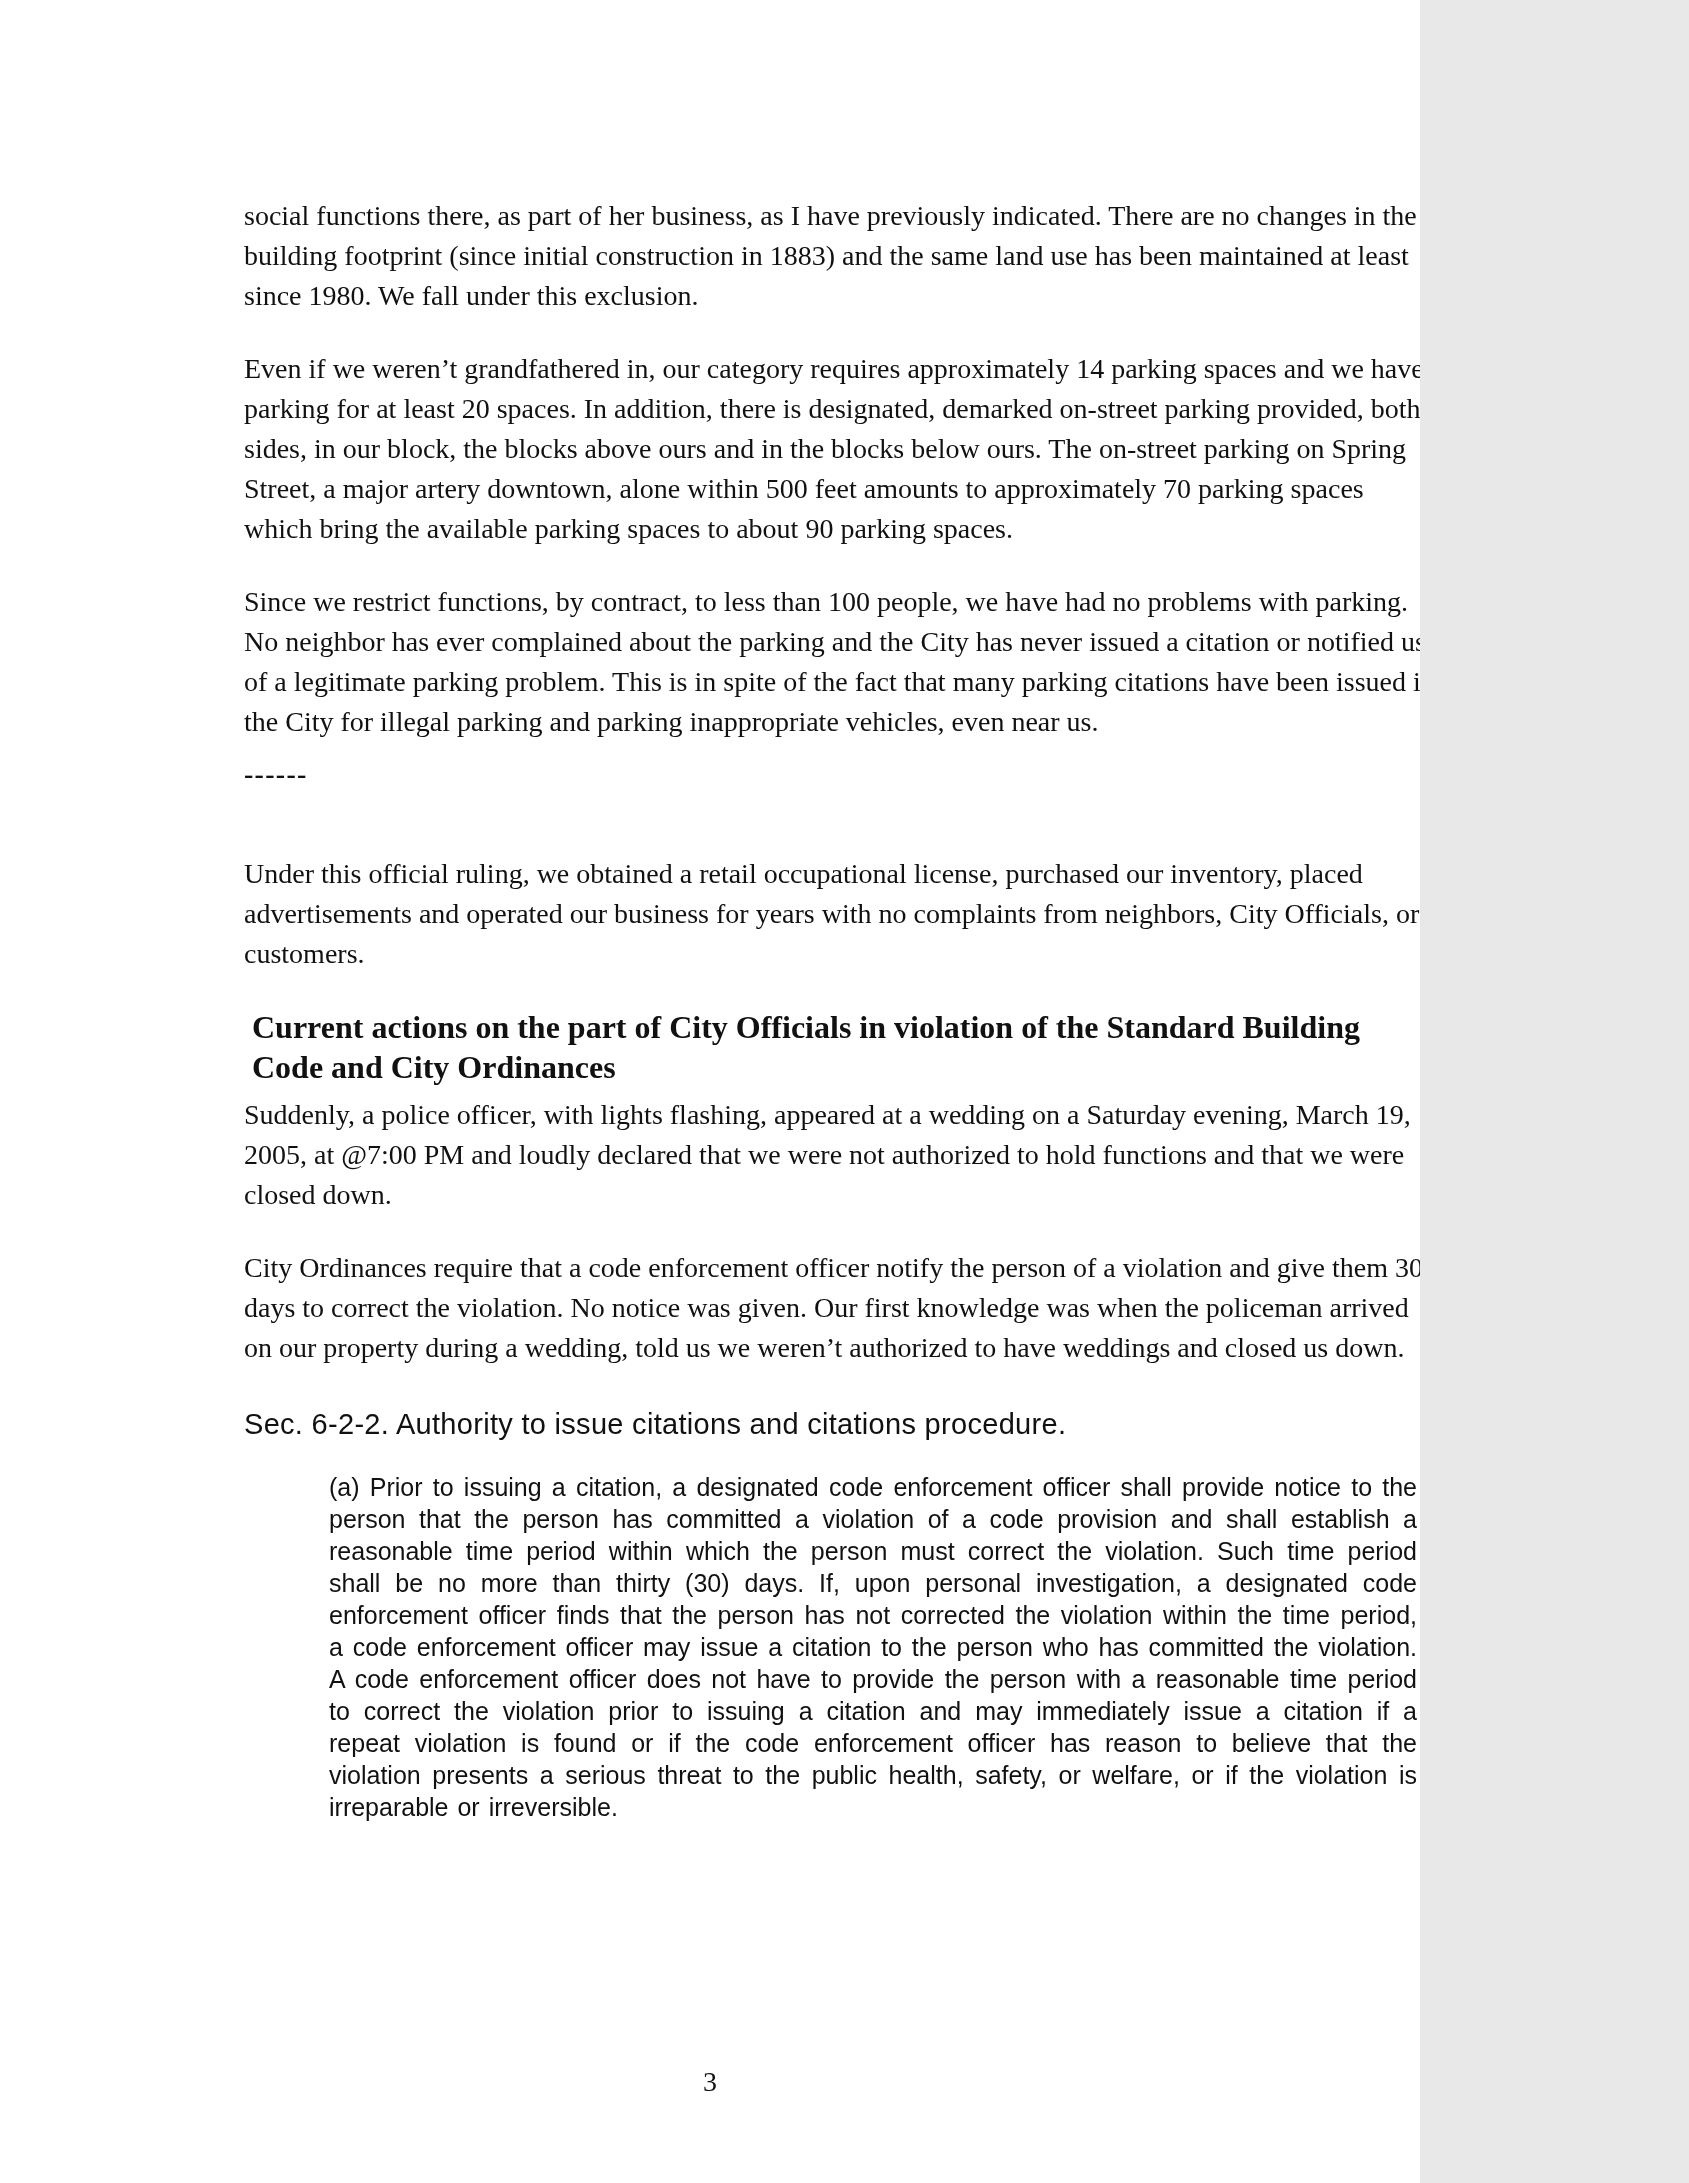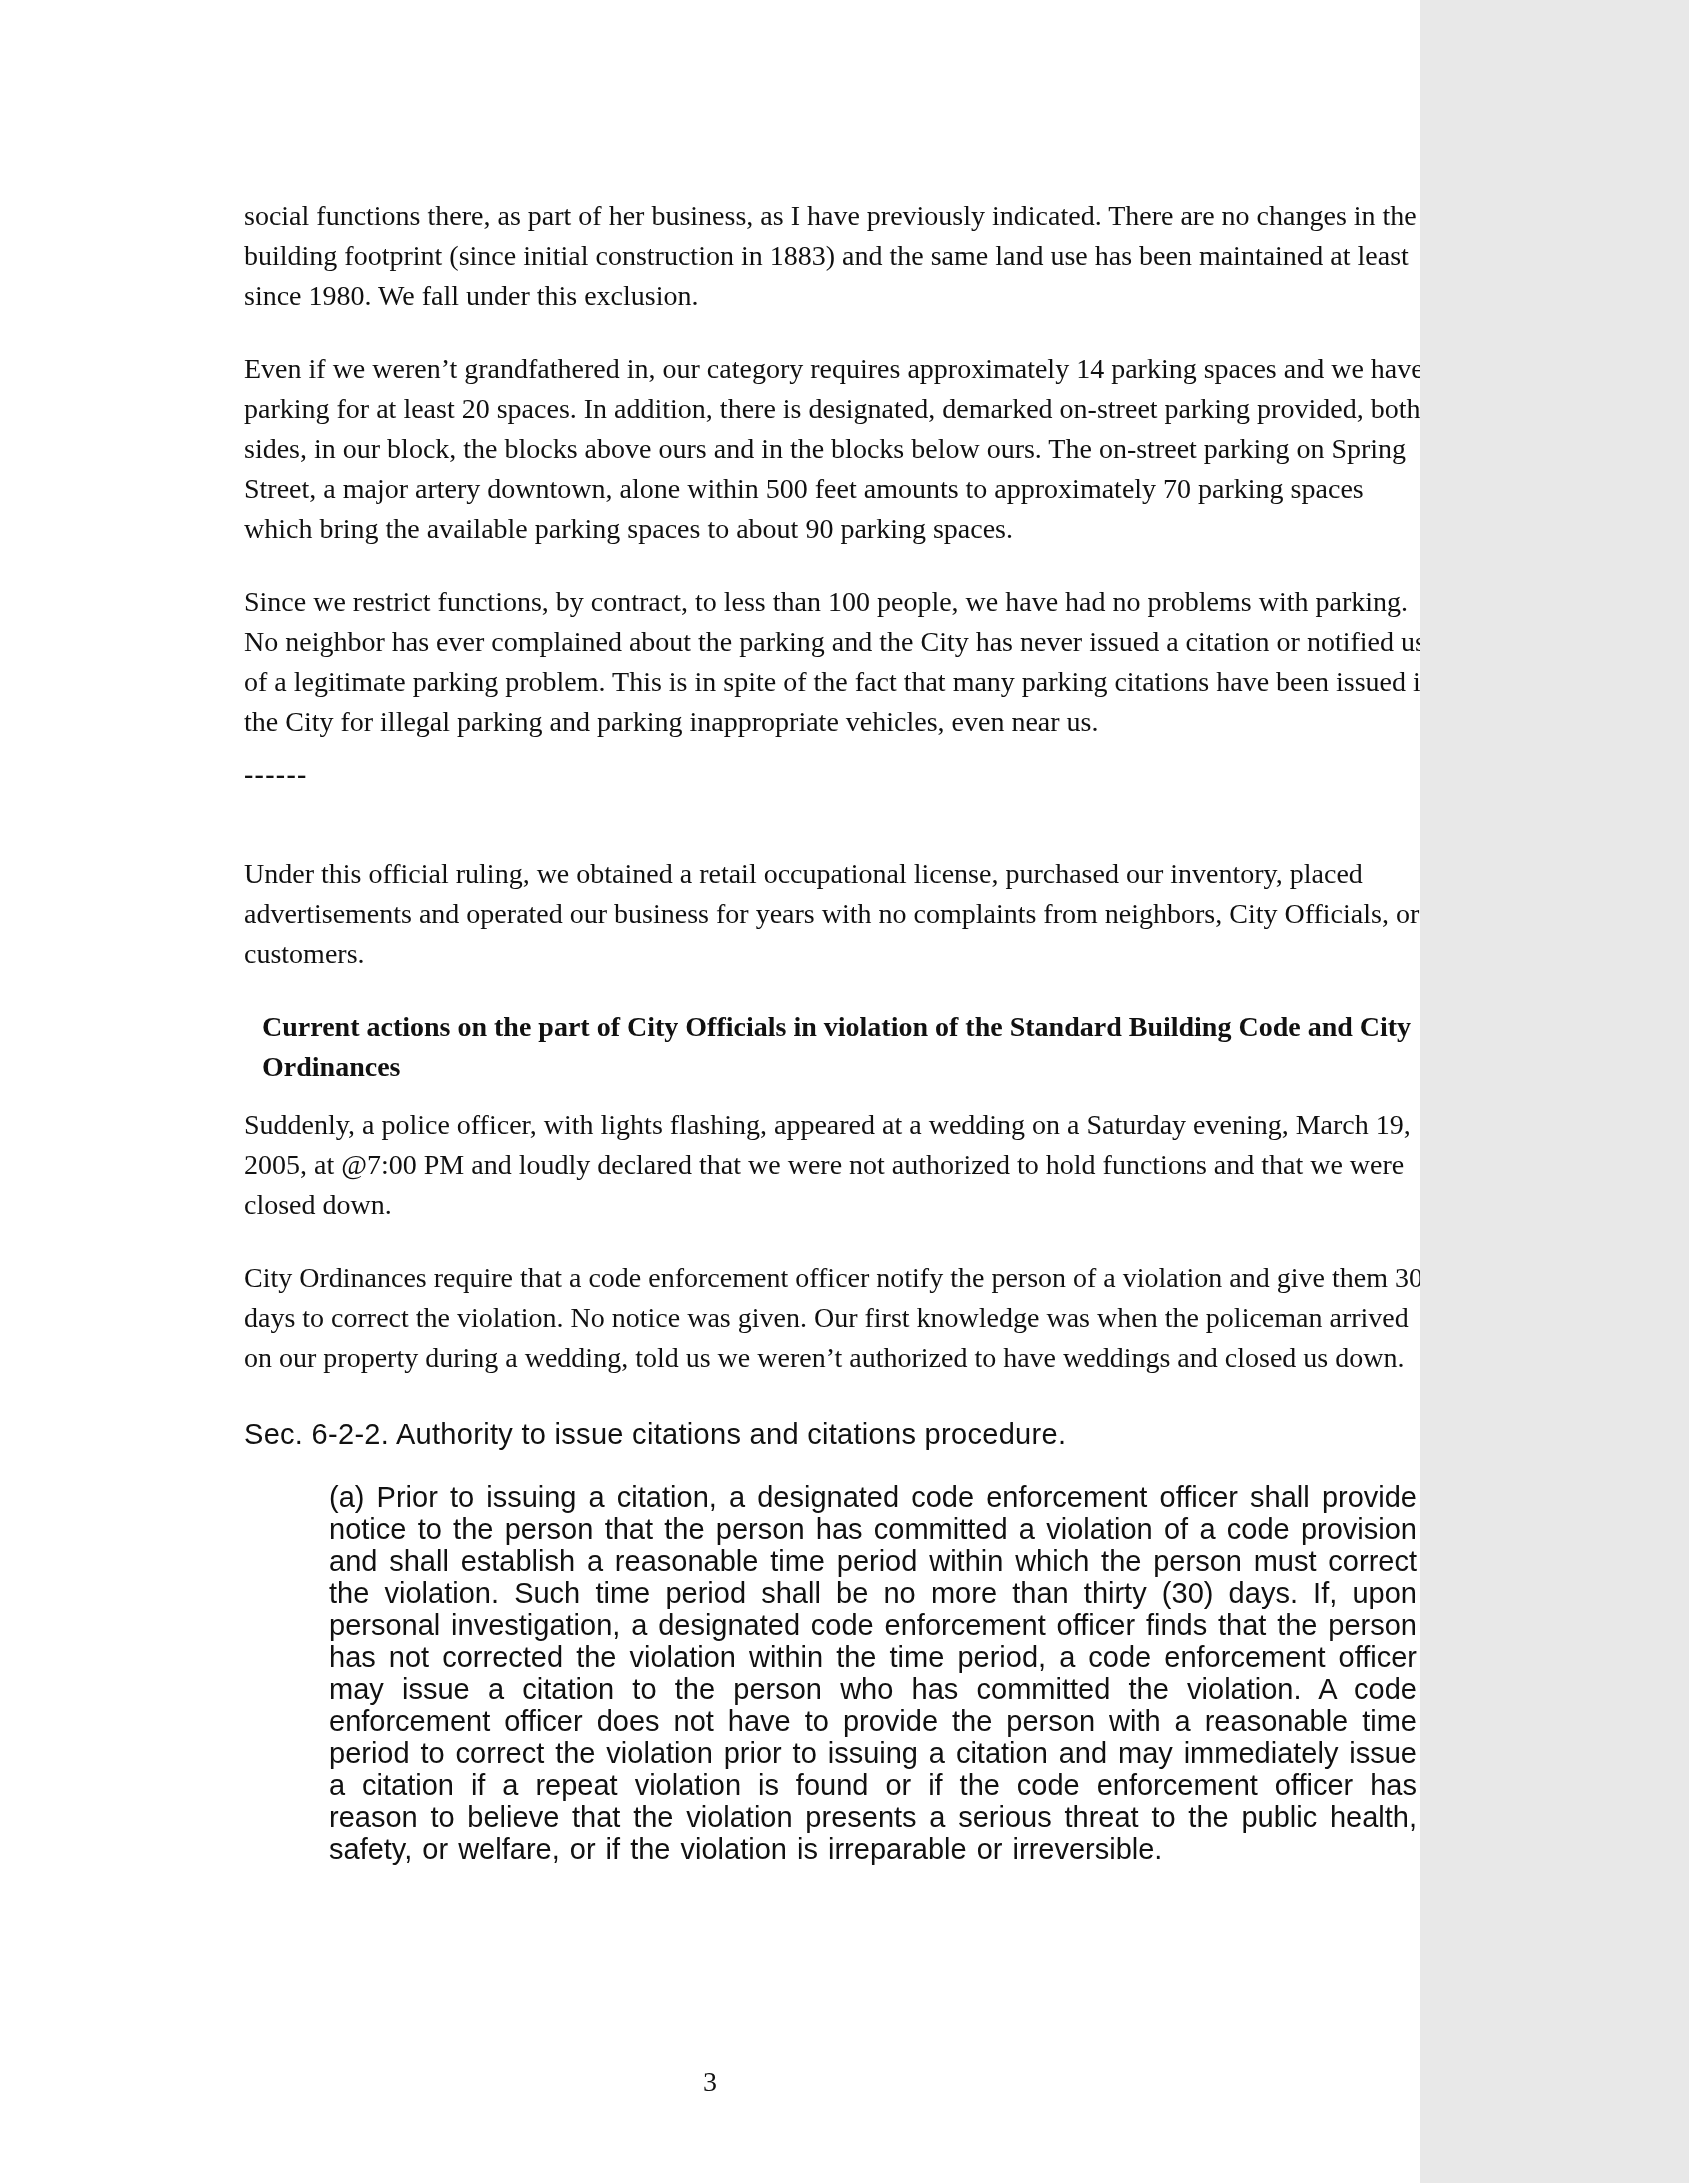--- a/index.html
+++ b/index.html
@@ -35,38 +35,38 @@
   .dashes {
     font-family: "Liberation Serif", "DejaVu Serif", serif;
     font-size: 28px;
     line-height: 33px;
     font-weight: bold;
     letter-spacing: 1.3px;
     margin: 0 0 64px 0;
   }
   .bold-heading {
     font-family: "Liberation Serif", "DejaVu Serif", serif;
-    font-size: 28px;
+    font-size: 32px;
     line-height: 40px;
     font-weight: bold;
-    margin: 18px;
+    margin: 8px;
   }
   p.after-heading {
     margin-top: 0;
   }
   .sec-heading {
     font-family: "Liberation Sans", "DejaVu Sans", sans-serif;
     font-size: 29px;
     line-height: 36px;
     margin: 38px 0 29px 0;
     letter-spacing: 0.3px;
   }
   .sec-body {
     font-family: "Liberation Sans", "DejaVu Sans", sans-serif;
-    font-size: 29px;
+    font-size: 25px;
     line-height: 32px;
     margin: 0 20px 0 85px;
     text-align: justify;
     word-spacing: 2px;
   }
   .page-number {
     position: absolute;
     left: 0;
     bottom: 85px;
     width: 100%;

